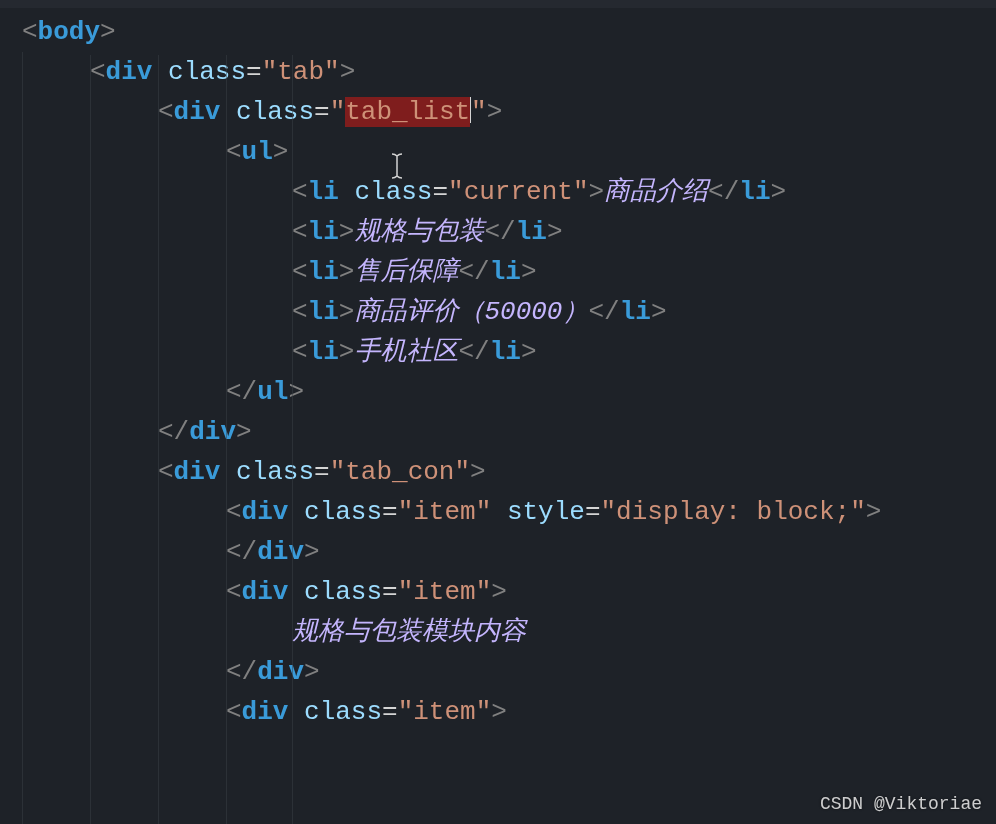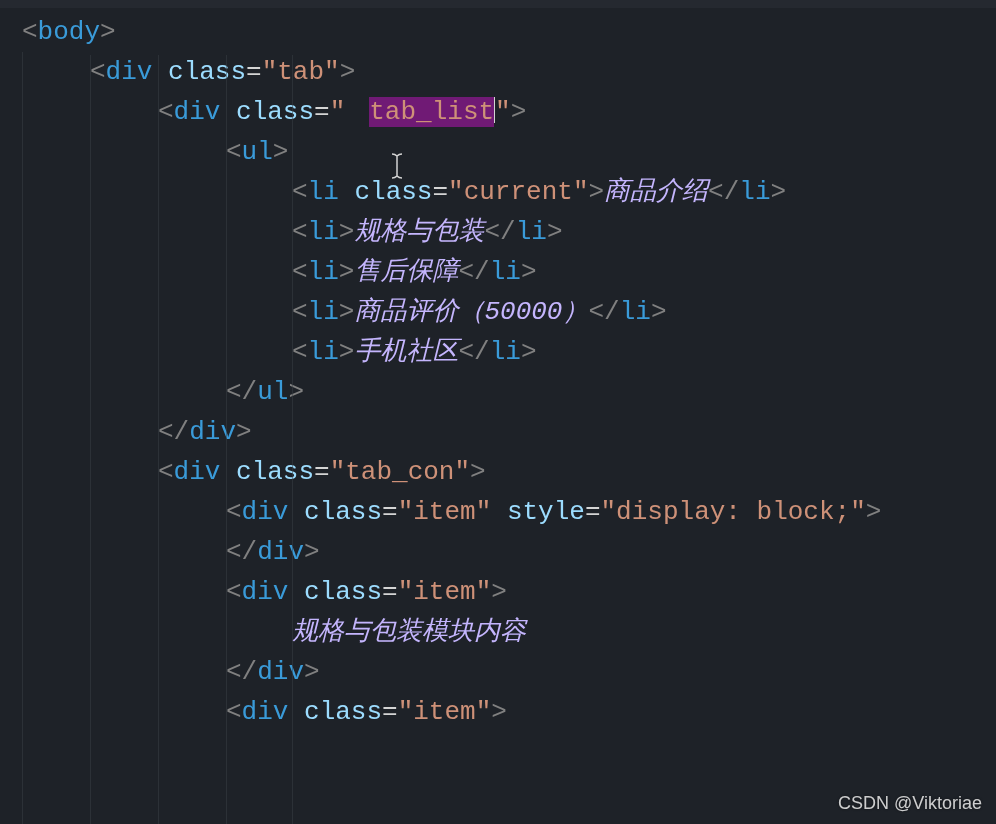--- a/index.html
+++ b/index.html
@@ -20,29 +20,28 @@
     .editor {
       padding-top: 12px;
       padding-left: 4px;
       line-height: 40px;
     }
     .line {
       white-space: pre;
       position: relative;
     }
     .tag { color: #808080; }
-    .tagname { color: #3a9bd9; }
+    .tagname { color: #3a9bd9; font-weight: bold; }
     .attr { color: #9cdcfe; }
     .equals { color: #d4d4d4; }
     .string { color: #ce9178; }
     .text { color: #c4b5fd; font-style: italic; }
     .selection {
-      background: #701a75;
+      background: #7f1d1d;
       color: #ce9178;
-      margin-left: 24px;
     }
     .cursor {
       display: inline-block;
       width: 1px;
       height: 26px;
       background: #d4d4d4;
       vertical-align: middle;
       position: relative;
       top: -2px;
     }
@@ -53,21 +52,21 @@
       left: 390px;
       top: 152px;
     }
     
     .watermark {
       position: absolute;
       right: 14px;
       bottom: 10px;
       color: #e0e0e0;
       font-size: 18px;
-      font-family: Liberation Sans, sans-serif;
+      font-family: Liberation Mono, monospace;
       opacity: 0.9;
       text-shadow: 0 0 3px rgba(0,0,0,0.6);
     }
     .topbar {
       position: absolute;
       top: 0;
       left: 0;
       right: 0;
       height: 8px;
       background: #252930;

